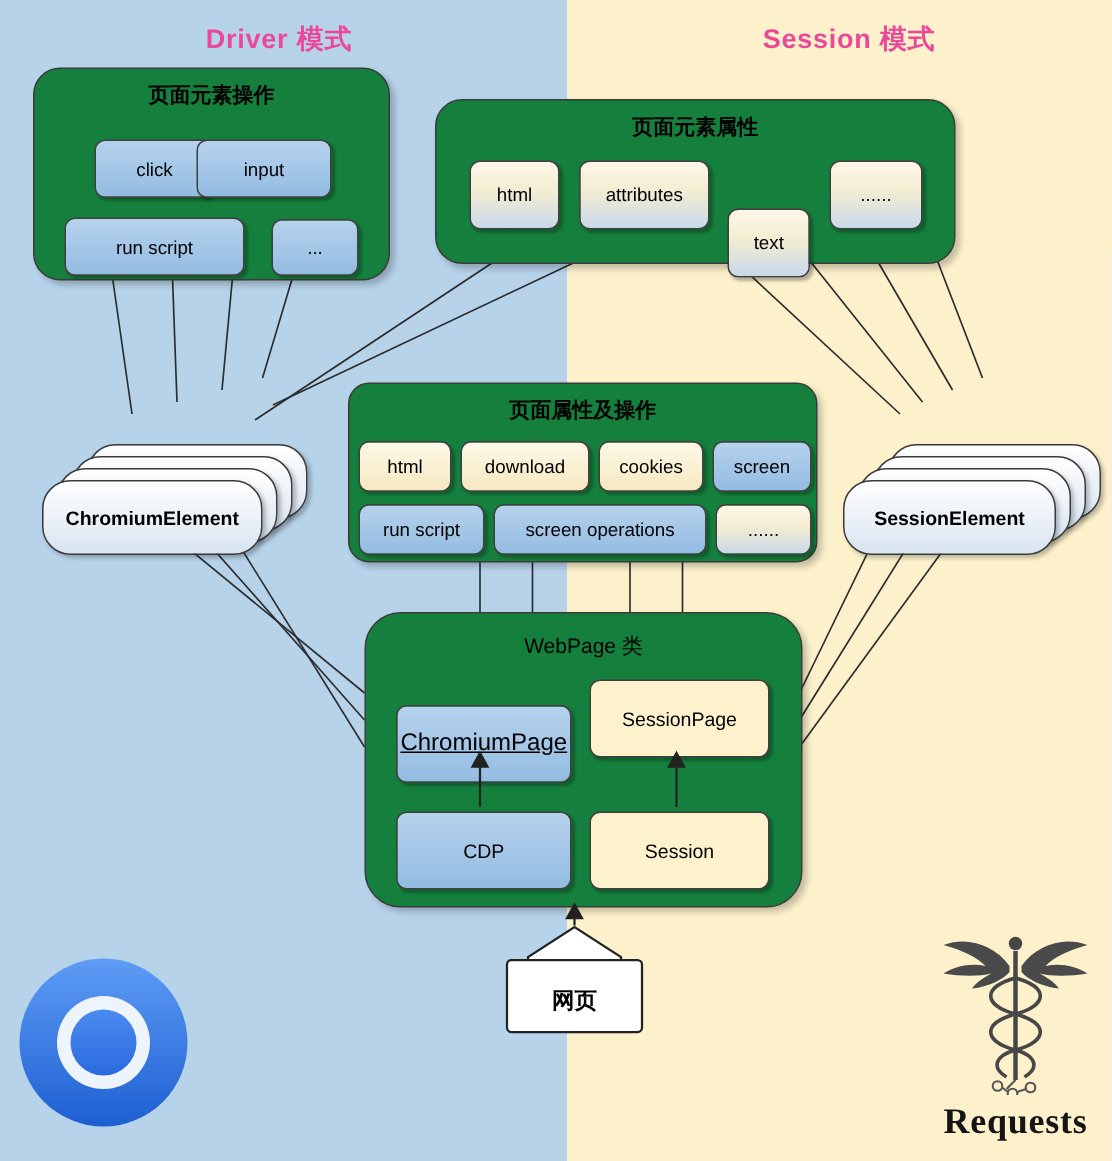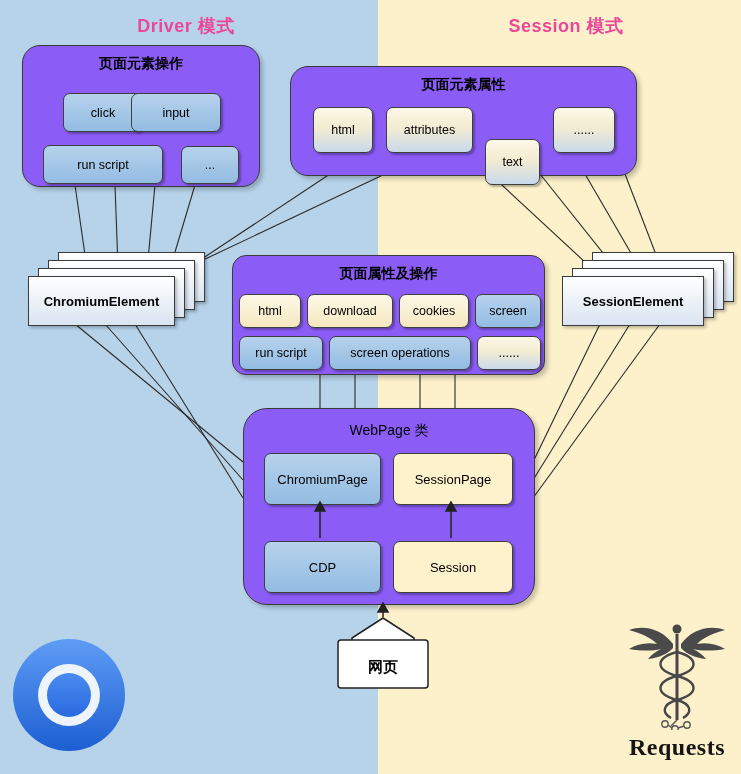--- a/index.html
+++ b/index.html
@@ -9,36 +9,36 @@
   .bg-left{left:0;width:378px;background:#b7d3ea;}
   .bg-right{left:378px;width:363px;background:#fcf1cb;}
 
   .mode-title{position:absolute;top:14px;width:220px;text-align:center;
               font-size:18px;font-weight:bold;color:#ec4899;letter-spacing:.5px;}
   .title-driver{left:76px;}
   .title-session{left:456px;}
 
   svg.overlay{position:absolute;left:0;top:0;pointer-events:none;}
 
-  .box{position:absolute;background:#8b5cf6;border:1.4px solid #3b3b3b;border-radius:18px;
+  .box{position:absolute;background:#15803d;border:1.4px solid #3b3b3b;border-radius:18px;
        box-shadow:3px 3px 4px rgba(0,0,0,0.22);}
   .box-title{position:absolute;top:9px;left:0;right:0;text-align:center;
              font-weight:bold;font-size:14px;}
   .btn{position:absolute;display:flex;align-items:center;justify-content:center;
        font-size:12.5px;border:1.2px solid #3f3f3f;border-radius:7px;
        box-shadow:2px 2px 2px rgba(0,0,0,0.28);text-align:center;}
   .btn-blue{background:linear-gradient(180deg,#b6d2ec 0%,#93bce2 100%);}
   .btn-cream{background:linear-gradient(180deg,#fdf8e7 0%,#f6e8c0 100%);}
   .btn-fade{background:linear-gradient(180deg,#fdf8e7 0%,#f3ecd2 45%,#c9d9ea 100%);}
   .btn-flat-cream{background:#fdf2cc;}
 
   .stack-layer{position:absolute;width:145px;height:48px;
                background:linear-gradient(180deg,#ffffff 0%,#d9e4f1 100%);
-               border:1.3px solid #3b3b3b;border-radius:0;
-               box-shadow:2px 2px 3px rgba(0,0,0,0.25);}
+               border:1.3px solid #3b3b3b;border-radius:19px;
+               box-shadow:2px 2px 3px rgba(0,0,0,0.25);margin-top:44px;}
   .stack-label{display:flex;align-items:center;justify-content:center;
                font-weight:bold;font-size:13px;}
 
   .webpage-inner-title{position:absolute;top:13px;left:0;right:0;text-align:center;
                        font-weight:normal;font-size:14px;}
 
   .web-node{position:absolute;left:336px;top:614px;width:94px;height:76px;}
   .web-node-label{position:absolute;left:0;top:34px;width:94px;height:38px;
                   display:flex;align-items:center;justify-content:center;
                   font-weight:bold;font-size:15px;}
@@ -126,21 +126,21 @@
     <div class="btn btn-cream" style="left:74px;top:38px;width:84px;height:32px;">download</div>
     <div class="btn btn-cream" style="left:166px;top:38px;width:68px;height:32px;">cookies</div>
     <div class="btn btn-blue" style="left:242px;top:38px;width:64px;height:32px;">screen</div>
     <div class="btn btn-blue" style="left:6px;top:80px;width:82px;height:32px;">run script</div>
     <div class="btn btn-blue" style="left:96px;top:80px;width:140px;height:32px;">screen operations</div>
     <div class="btn btn-fade" style="left:244px;top:80px;width:62px;height:32px;">......</div>
   </div>
 
   <div class="box" style="left:243px;top:408px;width:290px;height:195px;border-radius:24px;">
     <div class="webpage-inner-title">WebPage 类</div>
-    <div class="btn btn-blue" style="left:20px;top:44px;width:115px;height:50px;font-size:13px;">ChromiumPage</div>
+    <div class="btn btn-blue" style="left:20px;top:61px;width:115px;height:50px;font-size:16px;text-decoration:underline;">ChromiumPage</div>
     <div class="btn btn-flat-cream" style="left:149px;top:44px;width:118px;height:50px;font-size:13px;">SessionPage</div>
     <div class="btn btn-blue" style="left:20px;top:132px;width:115px;height:50px;font-size:13px;">CDP</div>
     <div class="btn btn-flat-cream" style="left:149px;top:132px;width:118px;height:50px;font-size:13px;">Session</div>
   </div>
 
   <div class="web-node">
     <svg width="94" height="76" viewBox="0 0 94 76">
       <polygon points="16,28 16,24 47,4 78,24 78,28" fill="#ffffff" stroke="#222" stroke-width="1.5"></polygon>
       <rect x="2" y="26" width="90" height="48" rx="3" fill="#ffffff" stroke="#222" stroke-width="1.5"></rect>
     </svg>

